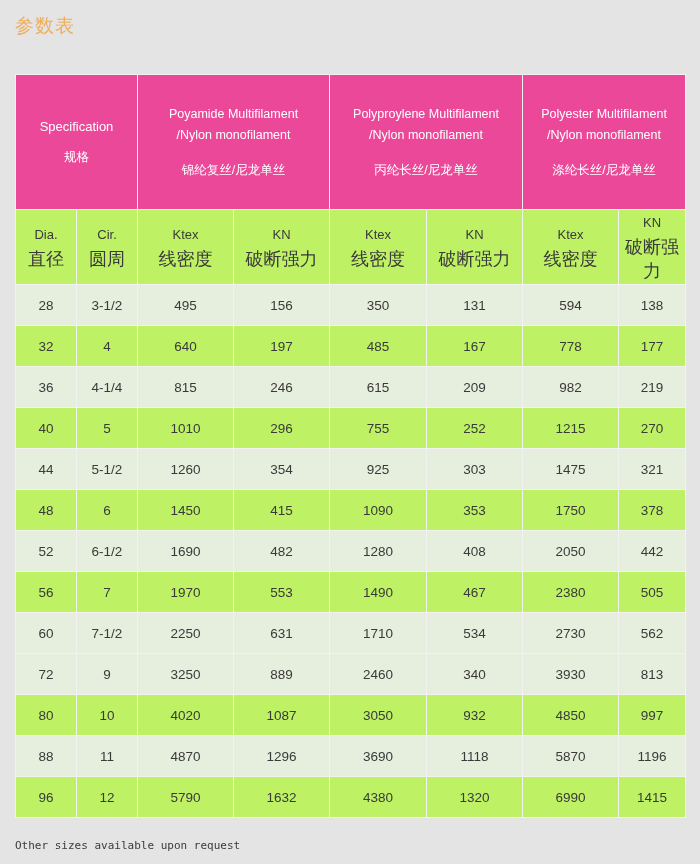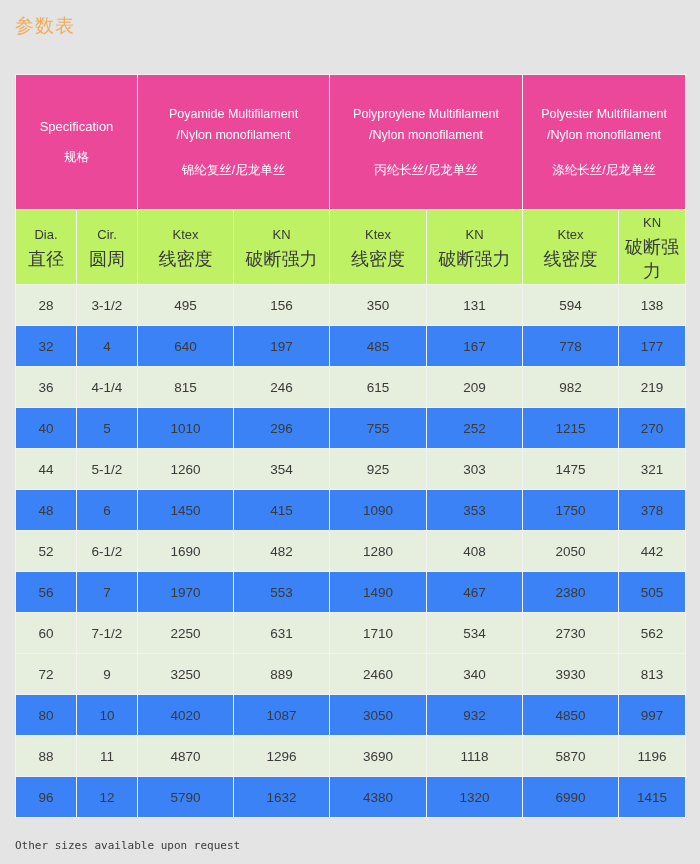--- a/index.html
+++ b/index.html
@@ -94,21 +94,21 @@
     line-height: 24px;
   }
 
   
   .data-row td {
     height: 40px;
     font-size: 13.5px;
     color: #3a3a3a;
   }
   .data-row.odd td { background: #e6eedd; }
-  .data-row.even td { background: #3b82f6; }
+  .data-row.even td { background: #bef264; }
 
   .footer-note {
     position: absolute;
     left: 15px;
     top: 838px;
     font-family: "DejaVu Sans Mono", "Liberation Mono", monospace;
     font-size: 11px;
     line-height: 16px;
     color: #3a3a3a;
   }

